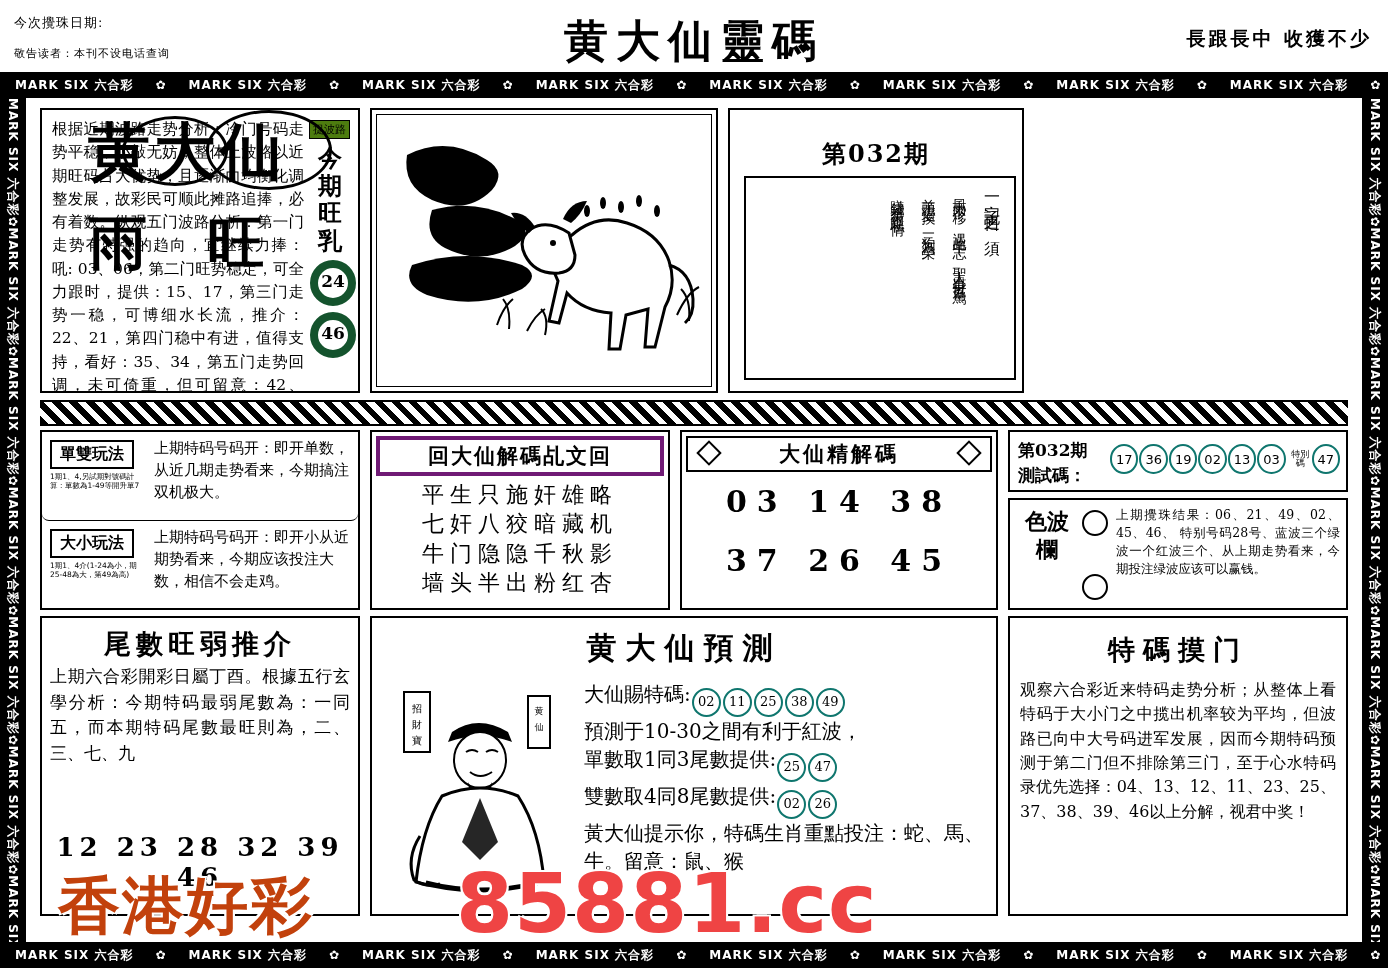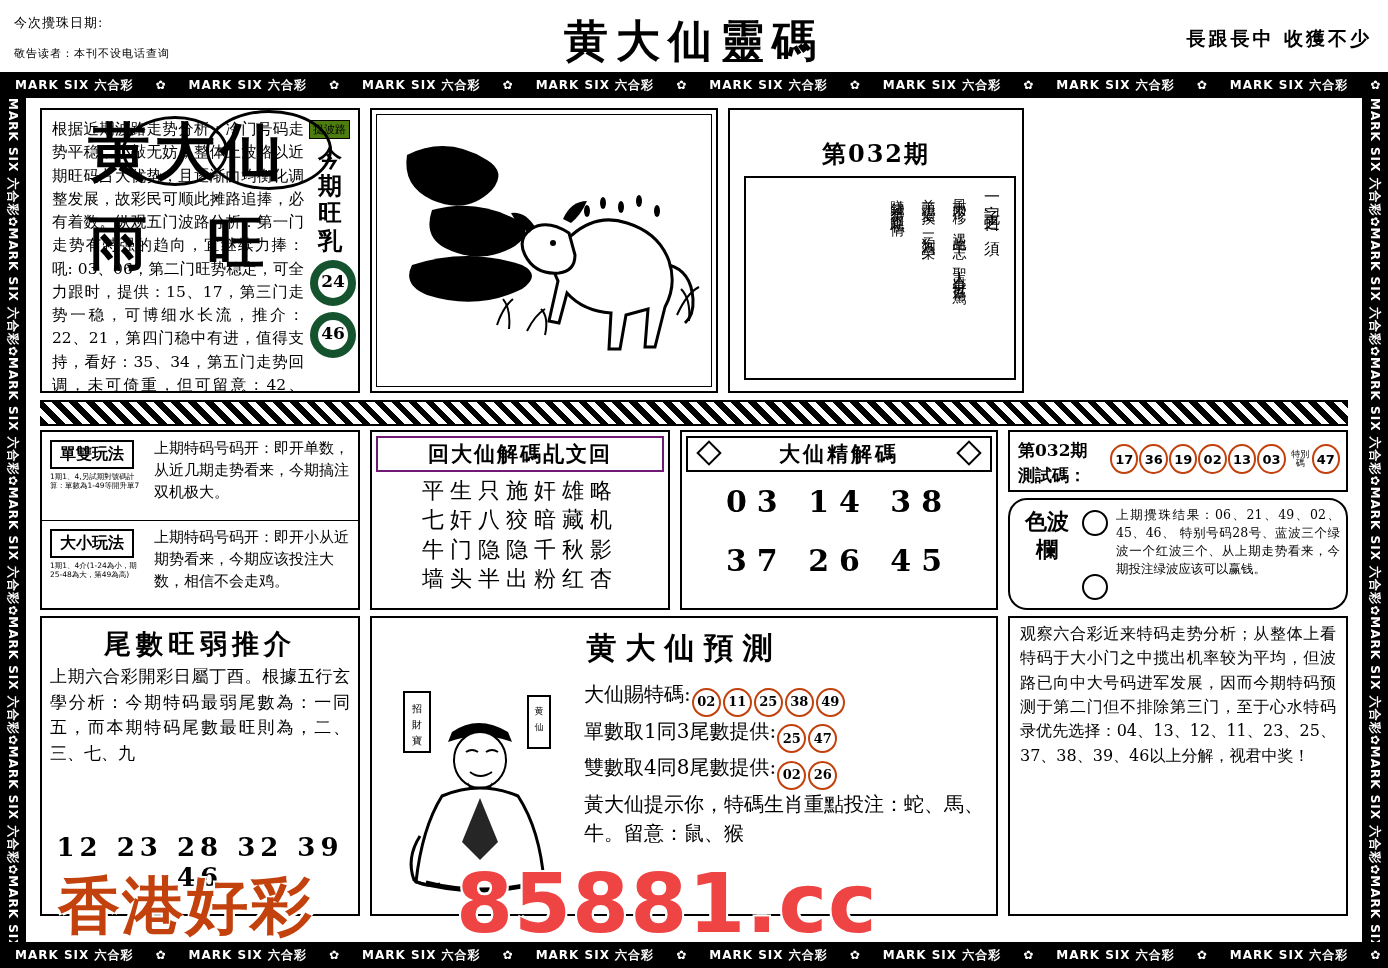--- a/index.html
+++ b/index.html
@@ -53,43 +53,43 @@
   #logo{left:1004px;top:8px;width:314px;height:285px;border:none;}
   .logotext{position:absolute;left:0;top:10px;width:314px;text-align:center;font-family:"DejaVu Serif","Liberation Serif",serif;font-weight:bold;font-size:62px;letter-spacing:4px;}
   .logotext2{position:absolute;left:0;top:105px;width:314px;text-align:center;font-family:"DejaVu Serif","Liberation Serif",serif;font-weight:bold;font-size:58px;letter-spacing:20px;}
   .logoring{position:absolute;border:3px solid #000;border-radius:50%;}
 
   
   .divider{position:absolute;left:10px;top:300px;width:1308px;height:22px;background:repeating-linear-gradient(45deg,#000 0 6px,#fff 6px 12px);border-top:2px solid #000;border-bottom:2px solid #000;}
 
   
   #playrules{left:10px;top:330px;width:320px;height:180px;}
-  .rule{position:relative;height:88px;border-bottom:1px solid #000;}
+  .rule{position:relative;height:88px;border-bottom:1px solid #000;border-radius:7px;}
   .rule:last-child{border-bottom:none;}
   .rule .tag{position:absolute;left:8px;top:8px;border:2px solid #000;padding:2px 8px;font-family:"DejaVu Serif","Liberation Serif",serif;font-weight:bold;font-size:16px;}
   .rule .sub{position:absolute;left:8px;top:40px;width:96px;font-size:7.5px;line-height:1.25;}
   .rule .txt{position:absolute;left:112px;top:6px;right:6px;font-family:"DejaVu Serif","Liberation Serif",serif;font-size:15px;line-height:1.45;}
 
   #poem{left:340px;top:330px;width:300px;height:180px;}
-  .poem-head{margin:4px;border:2px solid #701a75;text-align:center;font-family:"DejaVu Serif","Liberation Serif",serif;font-weight:bold;font-size:21px;letter-spacing:2px;padding:2px 0;}
+  .poem-head{margin:4px;border:4px solid #701a75;text-align:center;font-family:"DejaVu Serif","Liberation Serif",serif;font-weight:bold;font-size:21px;letter-spacing:2px;padding:2px 0;}
   .poem-line{text-align:center;font-family:"DejaVu Serif","Liberation Serif",serif;font-size:22px;letter-spacing:6px;line-height:1.33;}
 
   #jiema{left:650px;top:330px;width:318px;height:180px;}
   .jiema-head{margin:4px;border:2px solid #000;text-align:center;font-family:"DejaVu Serif","Liberation Serif",serif;font-weight:bold;font-size:21px;letter-spacing:3px;padding:2px 0;position:relative;}
   .jiema-head .dia{position:absolute;top:6px;width:14px;height:14px;border:2px solid #000;transform:rotate(45deg);}
   .jiema-nums{font-family:"DejaVu Serif","Liberation Serif",serif;font-size:30px;font-weight:bold;text-align:center;letter-spacing:10px;margin-top:12px;}
   .jiema-nums.second{margin-top:24px;}
 
   #test{left:978px;top:330px;width:340px;height:62px;}
   .test-label{position:absolute;left:8px;top:6px;font-family:"DejaVu Serif","Liberation Serif",serif;font-weight:bold;font-size:17px;line-height:1.45;}
   .test-nums{position:absolute;left:100px;top:12px;right:6px;display:flex;align-items:center;gap:1px;}
-  .onum{width:26px;height:26px;border:2px solid #c2410c;border-radius:50%;font-size:13px;font-weight:bold;display:flex;align-items:center;justify-content:center;}
+  .onum{width:26px;height:26px;border:2px solid #0f766e;border-radius:50%;font-size:13px;font-weight:normal;display:flex;align-items:center;justify-content:center;}
   .special-lbl{font-size:9px;line-height:1.05;text-align:center;margin-left:3px;width:22px;}
 
-  #sebo{left:978px;top:398px;width:340px;height:112px;border-radius:19px;}
+  #sebo{left:978px;top:398px;width:340px;height:112px;}
   .sebo-left{position:absolute;left:6px;top:8px;width:62px;font-family:"DejaVu Serif","Liberation Serif",serif;font-weight:bold;font-size:22px;text-align:center;line-height:1.25;}
   .sebo-circles{position:absolute;left:72px;top:10px;width:26px;}
   .sebo-circles .c{width:22px;height:22px;border:2px solid #000;border-radius:50%;margin-bottom:38px;}
   .sebo-text{position:absolute;left:106px;top:6px;right:6px;font-family:"DejaVu Serif","Liberation Serif",serif;font-size:12.5px;line-height:1.45;text-align:justify;}
 
   
   #weishu{left:10px;top:516px;width:320px;height:300px;}
   .weishu-title{text-align:center;font-family:"DejaVu Serif","Liberation Serif",serif;font-weight:bold;font-size:27px;letter-spacing:5px;margin:8px 0 2px;}
   .weishu-body{padding:0 8px;font-family:"DejaVu Serif","Liberation Serif",serif;font-size:17px;line-height:1.5;text-align:justify;}
   .weishu-nums{position:absolute;left:0;right:0;bottom:22px;text-align:center;font-family:"DejaVu Serif","Liberation Serif",serif;font-weight:bold;font-size:26px;letter-spacing:5px;}
@@ -331,31 +331,33 @@
           <path d="M56 110 q38 -16 76 0 q22 34 26 86 q-64 18 -128 0 q6 -54 26 -86z" fill="#fff" stroke="#000" stroke-width="3"></path>
           <path d="M94 112 l-18 44 l18 18 l18 -18z" fill="#000" opacity="0.85"></path>
           <path d="M40 196 q54 14 112 0" stroke="#000" stroke-width="3" fill="none"></path>
           <path d="M34 150 q-14 22 -6 44 q12 8 26 4" stroke="#000" stroke-width="3" fill="none"></path>
         </svg>
       </div>
       <div class="yuce-right">
         <div class="yl">
           <span>大仙賜特碼:</span><span class="onum">02</span><span class="onum">11</span><span class="onum">25</span><span class="onum">38</span><span class="onum">49</span>
         </div>
+        <div class="yl">預測于10-30之間有利于紅波，</div>
         <div class="yl">
           <span>單數取1同3尾數提供:</span><span class="onum">25</span><span class="onum">47</span>
         </div>
         <div class="yl">
           <span>雙數取4同8尾數提供:</span><span class="onum">02</span><span class="onum">26</span>
         </div>
         <div class="yl">黃大仙提示你，特碼生肖重點投注：蛇、馬、牛。留意：鼠、猴</div>
       </div>
     </div>
 
     <div class="box" id="tema">
+      <div class="tema-title">特碼摸门</div>
       <div class="tema-body">观察六合彩近来特码走势分析；从整体上看特码于大小门之中揽出机率较为平均，但波路已向中大号码进军发展，因而今期特码预测于第二门但不排除第三门，至于心水特码录优先选择：04、13、12、11、23、25、37、38、39、46以上分解，视君中奖！</div>
     </div>
 
   </div>
 
   <div class="wm">
     <div class="cn">香港好彩</div>
     <div class="num">85881.cc</div>
   </div>
 

